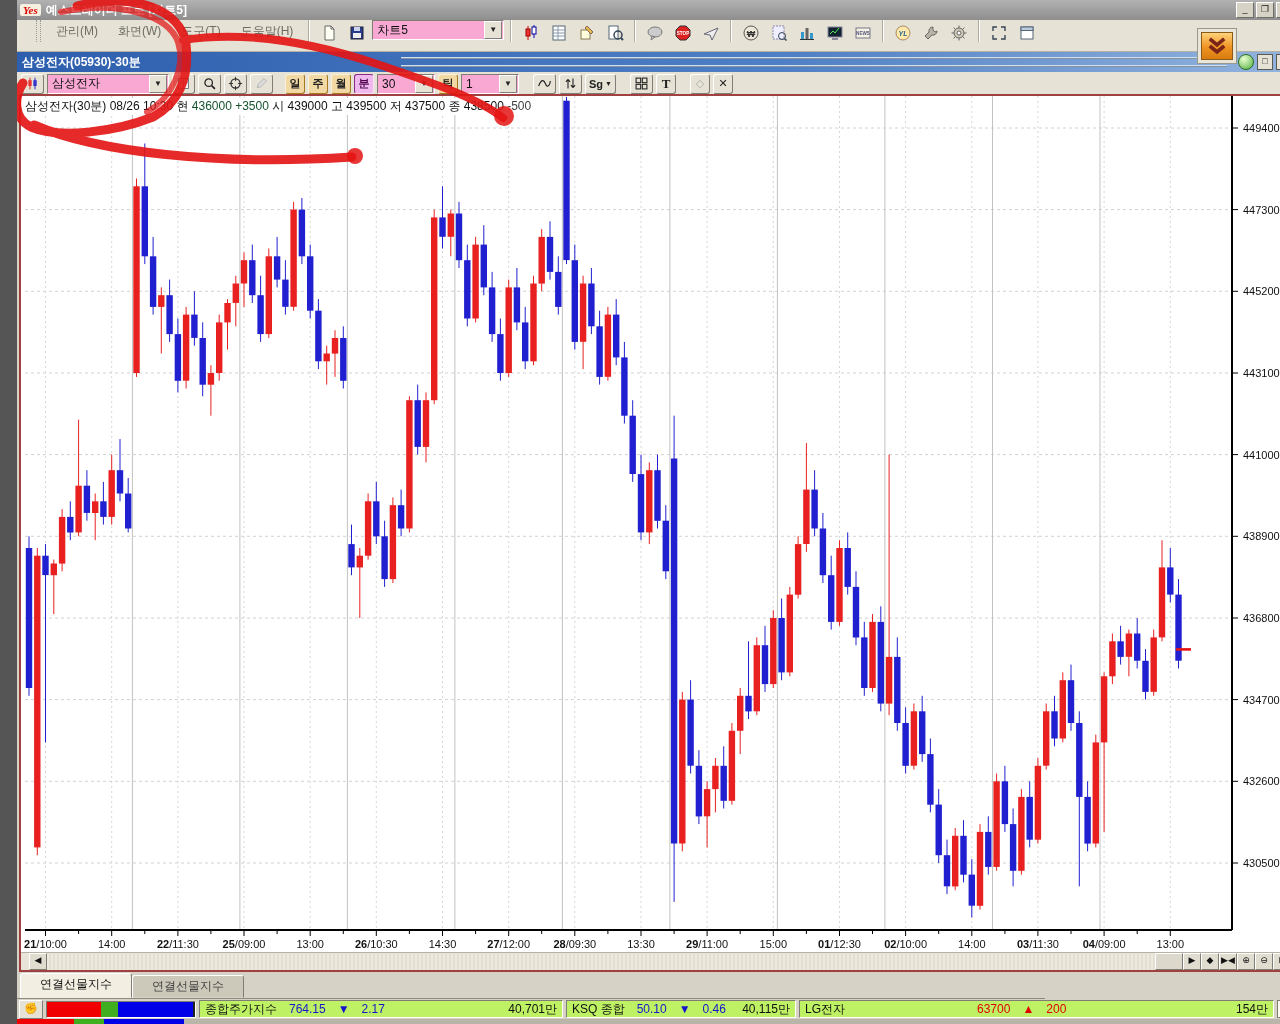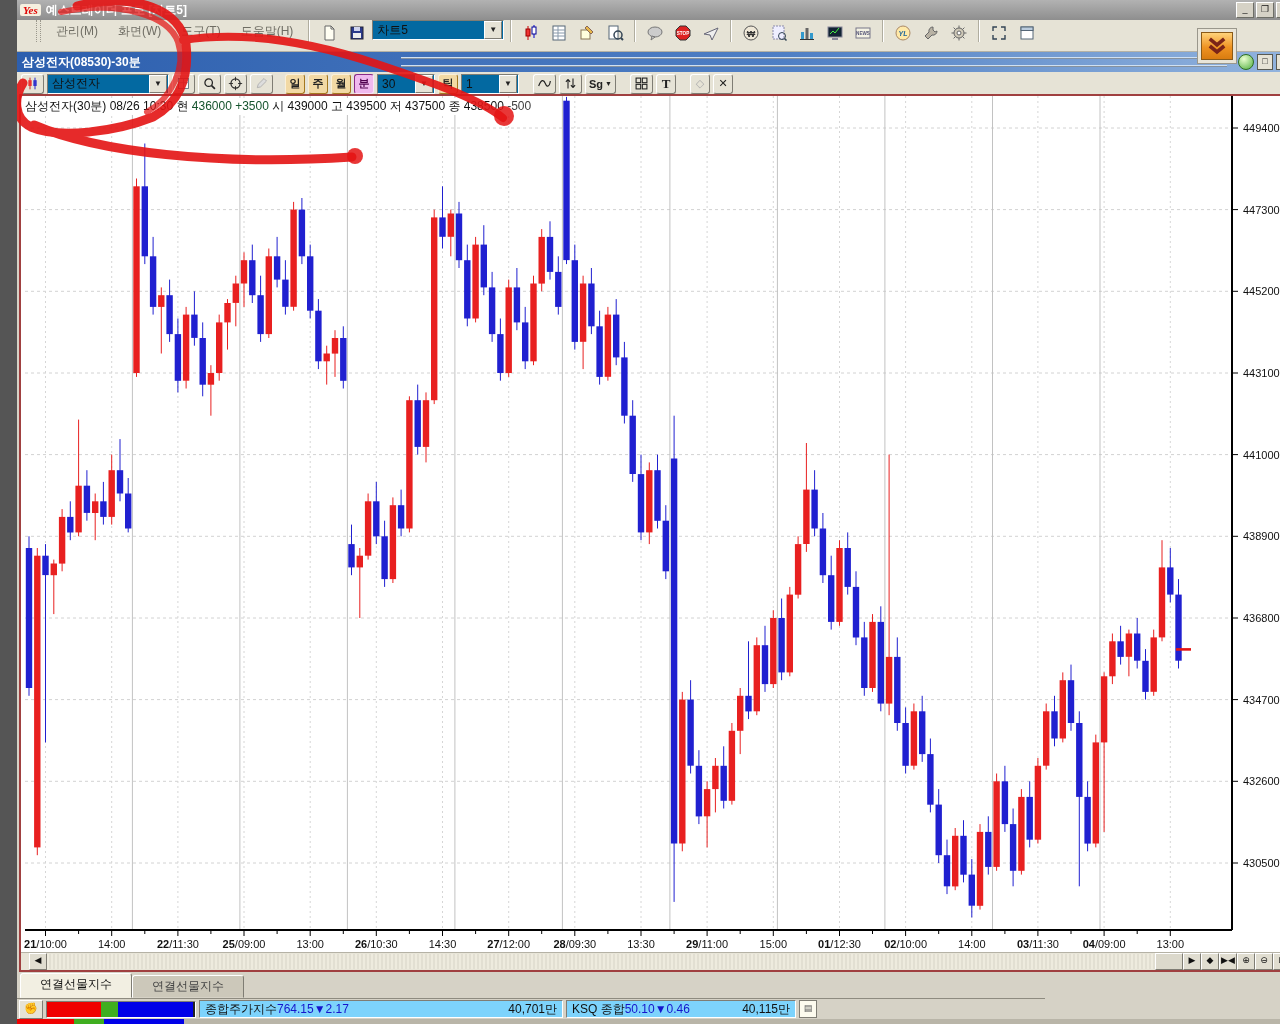--- a/index.html
+++ b/index.html
@@ -14,21 +14,21 @@
   .winbtn{width:16px;height:14px;margin-left:2px;background:#d6d2c6;border:1px solid;
     border-color:#fff #6e6e66 #6e6e66 #fff;font-size:9px;line-height:12px;text-align:center;color:#111;cursor:default;}
   
   .menubar{position:absolute;left:0;top:20px;width:1280px;height:32px;background:#e6e3d6;
     border-bottom:1px solid #b5b2a5;display:flex;align-items:flex-start;padding:0 19px;box-sizing:border-box;gap:2px;}
   .grip{width:3px;height:22px;border-left:1px dotted #9a978c;border-right:1px dotted #9a978c;margin-right:4px;}
   .menuitem{padding:3px 9px;color:#6f6d64;font-size:12px;}
   .sep{width:1px;height:22px;background:#b0ad9f;border-right:1px solid #fff;margin:0 4px;}
   .tbtn{width:24px;height:24px;background:#e6e3d6;border:1px solid #e6e3d6;display:flex;align-items:center;justify-content:center;}
   .tbtn svg{width:18px;height:18px;}
-  .combo{height:20px;background:#0369a1;border:1px solid;border-color:#7f7d74 #fff #fff #7f7d74;
+  .combo{height:20px;background:#f9a8d4;border:1px solid;border-color:#7f7d74 #fff #fff #7f7d74;
     display:flex;align-items:center;font-size:12px;box-sizing:border-box;}
   .combo .val{flex:1;padding:0 4px;white-space:nowrap;overflow:hidden;}
   .combo .arrow{width:16px;height:16px;margin:1px;background:#e6e3d6;border:1px solid;
     border-color:#fff #7f7d74 #7f7d74 #fff;font-size:8px;line-height:15px;text-align:center;color:#222;}
   
   .floatbtn{position:absolute;left:1180px;top:28px;width:38px;height:34px;background:#e9e5d8;
     border:1px solid #9a978c;display:flex;align-items:center;justify-content:center;z-index:40;}
   .floatbtn .inner{width:30px;height:26px;background:linear-gradient(#ffd27a,#ef9322 55%,#d97c10);
     border:1px solid #8a5a18;display:flex;align-items:center;justify-content:center;}
   
@@ -68,22 +68,22 @@
     border:1px solid;border-color:#fff #7f7d74 #d6d2c6 #fff;border-radius:3px 3px 0 0;}
   .tab.active{background:#f2efe2;height:23px;border-bottom-color:#f2efe2;}
   .tab.inactive{background:#ccc8ba;color:#444;}
   
   .statusbar{position:absolute;left:0;top:999px;width:1280px;height:20px;background:#d6d2c6;
     display:flex;align-items:center;gap:3px;padding:0 2px;box-sizing:border-box;font-size:12px;}
   .handbtn{width:22px;height:17px;background:#e6e3d6;border:1px solid;border-color:#fff #7f7d74 #7f7d74 #fff;
     text-align:center;font-size:11px;line-height:15px;}
   .mktbar{width:148px;height:15px;border:1px solid;border-color:#7f7d74 #fff #fff #7f7d74;display:flex;background:#222;}
   .mktbar .r{background:#f00000;width:54px;} .mktbar .g{background:#3fae1f;width:17px;} .mktbar .b{background:#0000e8;width:75px;}
-  .sfield{height:16px;background:#7dd3fc;border:1px solid;border-color:#7f7d74 #fff #fff #7f7d74;
-    display:flex;align-items:center;padding:0 5px;gap:0;box-sizing:content-box;white-space:nowrap;}
+  .sfield{height:16px;background:#bef264;border:1px solid;border-color:#7f7d74 #fff #fff #7f7d74;
+    display:flex;align-items:center;padding:0 5px;gap:12px;box-sizing:content-box;white-space:nowrap;}
   .sfield .lbl{color:#111;} .sfield .vol{margin-left:auto;color:#111;}
   .dnval{color:#1515cc;} .upval{color:#e00000;}
   .noteicon{width:16px;height:16px;border:1px solid #7f7d74;background:#fdfbee;font-size:9px;line-height:14px;text-align:center;color:#555;}
   
   .sliver{position:absolute;left:0;top:1019px;width:1280px;height:5px;background:#b9b5a8;display:flex;}
   .sliver .r{width:57px;background:#f00000;} .sliver .g{width:30px;background:#3fae1f;} .sliver .b{width:80px;background:#0000e8;}
   
   .scribble{position:absolute;left:0;top:0;z-index:60;pointer-events:none;}
 </style>
 </head>
@@ -256,21 +256,21 @@
       <svg viewBox="0 0 20 18" width="24" height="22">
           <g fill="none" stroke="#7a2418" stroke-width="3">
             <path d="M4 3l6 5 6-5"></path>
             <path d="M4 9l6 5 6-5"></path>
           </g>
         </svg>
     </span>
   </div>
 
   <div class="innertitle">
-    <span>삼성전자(08530)-30분</span>
+    <span>삼성전자(05930)-30분</span>
     <span class="titlegrip"></span>
     <span class="ticon bulb"></span>
     <span class="ticon">□</span>
     <span class="ticon">✕</span>
   </div>
 
   <div class="ctb">
     <span class="cbtn">
         <svg viewBox="0 0 18 18">
           <line x1="6" y1="2" x2="6" y2="16" stroke="#c00"></line>
@@ -801,20 +801,27 @@
       <span class="dnval">2.17</span>
       <span class="vol">40,701만</span>
     </span>
     <span class="sfield" style="width:218px">
       <span class="lbl">KSQ 종합</span>
       <span class="dnval">50.10</span>
       <span class="dnval">▼</span>
       <span class="dnval">0.46</span>
       <span class="vol">40,115만</span>
     </span>
+    <span class="sfield" style="flex:1">
+      <span class="lbl">LG전자</span>
+      <span class="upval" style="margin-left:120px">63700</span>
+      <span class="upval">▲</span>
+      <span class="upval">200</span>
+      <span class="vol">154만</span>
+    </span>
     <span class="noteicon">▤</span>
   </div>
 
   <div class="sliver">
     <span class="r"></span>
     <span class="g"></span>
     <span class="b"></span>
   </div>
 
   <svg class="scribble" width="560" height="190">

